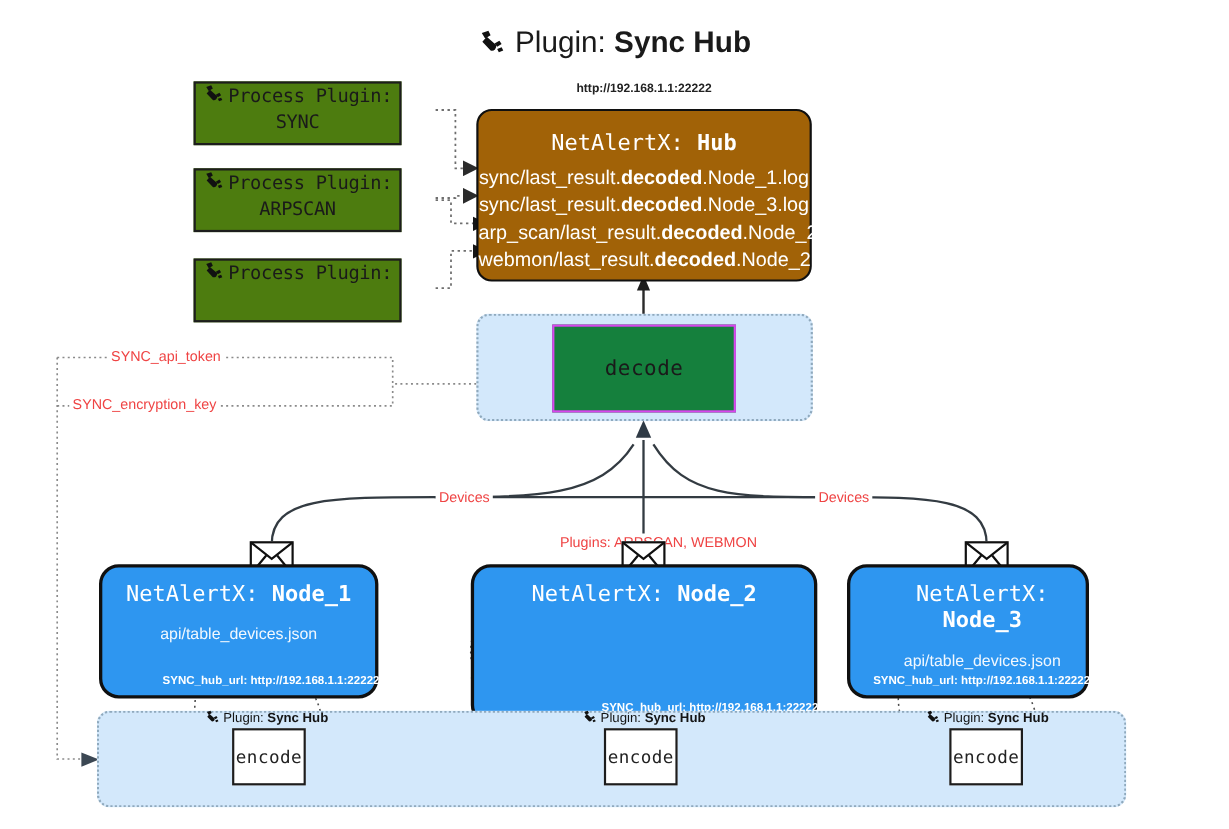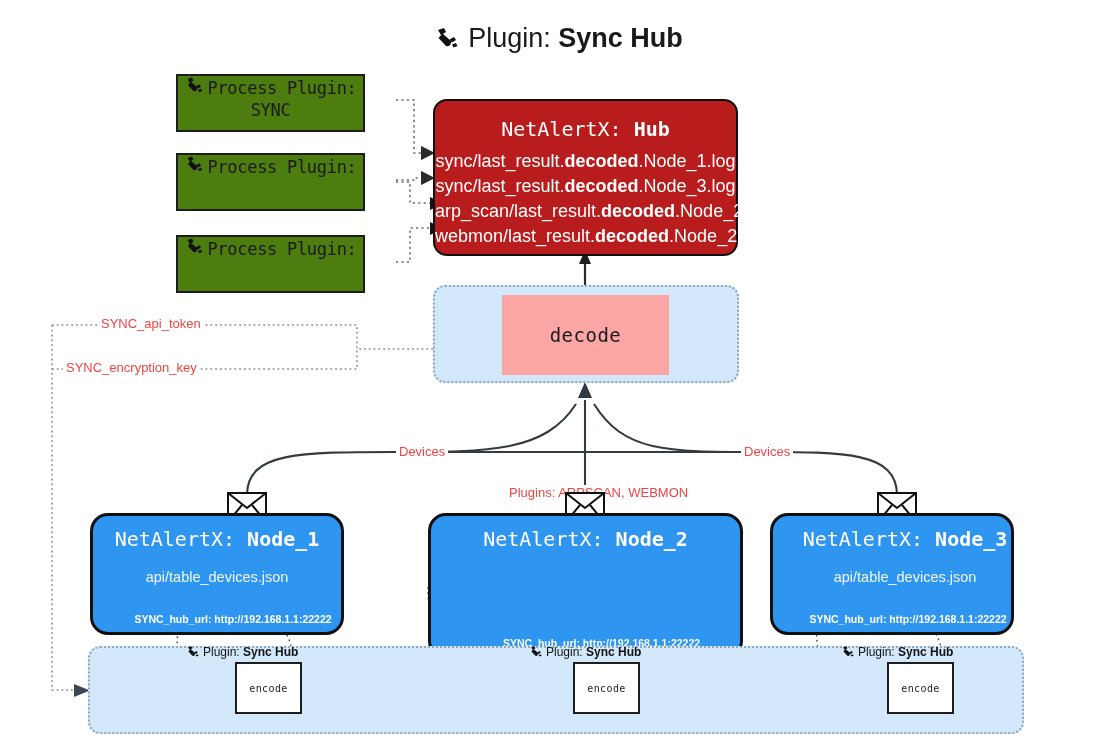--- a/index.html
+++ b/index.html
@@ -22,64 +22,64 @@
            border:2px solid #1d1d1d;box-sizing:border-box;
            display:flex;align-items:flex-start;justify-content:center;}
   .procbox .inner{text-align:center;font-size:17px;line-height:22px;
                   letter-spacing:-.3px;white-space:nowrap;}
   .procbox .row1{display:flex;align-items:center;justify-content:flex-start;}
   .procbox .row2{text-align:center;}
   .procbox .plug{display:inline-block;margin-right:1px;vertical-align:-2px;}
 
   
   #hub{position:absolute;left:433px;top:99px;width:305px;height:157px;
-       background:#b91c1c;border:2px solid #101010;border-radius:14px;box-sizing:border-box;
+       background:#a16207;border:2px solid #101010;border-radius:14px;box-sizing:border-box;
        color:#ffffff;}
   #hub .hubtitle{text-align:center;font-size:20px;line-height:24px;margin-top:16px;
                  letter-spacing:0px;}
   #hub .hubtitle .b{font-weight:700;}
   #hub .loglist{margin-top:8px;}
   #hub .logline{font-size:18px;line-height:25px;text-align:center;white-space:nowrap;}
   #hub .logline .b{font-weight:700;}
   #huburl{position:absolute;left:433px;top:75px;width:305px;text-align:center;
           font-size:11px;font-weight:700;color:#222;}
 
   
   #decodewrap{position:absolute;left:433px;top:285px;width:306px;height:98px;
               background:#d3e8fb;border:2px dotted #8fa9bd;border-radius:12px;box-sizing:border-box;}
-  #decodebox{position:absolute;left:502px;top:295px;width:167px;height:80px;background:#fca5a5;
-             border:2px solid #fca5a5;box-sizing:border-box;
+  #decodebox{position:absolute;left:502px;top:295px;width:167px;height:80px;background:#15803d;
+             border:2px solid #d946ef;box-sizing:border-box;
              display:flex;align-items:center;justify-content:center;
              font-size:19px;letter-spacing:.5px;}
 
   
   .node{position:absolute;border:3px solid #101010;border-radius:18px;box-sizing:border-box;
         background:#2e96f0;color:#fff;}
   .node .ntitle{text-align:center;font-size:20px;line-height:24px;margin-top:11px;}
   .node .ntitle .b{font-weight:700;}
   .node .nline{font-size:14.5px;line-height:24px;text-align:center;white-space:nowrap;color:#f2f8fe;}
-  .node .nfoot{position:absolute;left:16px;bottom:7px;width:100%;text-align:center;
+  .node .nfoot{position:absolute;left:4px;bottom:7px;width:100%;text-align:right;
                font-size:10.5px;font-weight:700;color:#ffffff;white-space:nowrap;}
   #node1{left:90px;top:513px;width:254px;height:122px;}
   #node2{left:428px;top:513px;width:315px;height:146px;}
-  #node3{left:770px;top:513px;width:244px;height:122px;padding-left:26px;}
+  #node3{left:770px;top:513px;width:220px;height:122px;padding-left:26px;}
   #node1 .body,#node3 .body{margin-top:14px;}
   #node2 .body{margin-top:4px;}
 
   
   .env{position:absolute;width:40px;height:31px;background:#fff;border:2px solid #101010;
        box-sizing:border-box;}
   .env svg{position:absolute;left:-2px;top:-2px;}
 
   
   #band{position:absolute;left:88px;top:646px;width:936px;height:88px;
         background:#d3e8fb;border:2px dotted #8fa9bd;border-radius:12px;box-sizing:border-box;}
   .encbox{position:absolute;width:67px;height:52px;background:#fff;border:2px solid #1d1d1d;
           box-sizing:border-box;display:flex;align-items:center;justify-content:center;
-          font-size:10px;letter-spacing:.4px;color:#222;margin-left:24px;}
+          font-size:16px;letter-spacing:.4px;color:#222;}
   .enclbl{position:absolute;font-size:12px;white-space:nowrap;color:#141414;}
   .enclbl .b{font-weight:700;}
   .enclbl .plug{display:inline-block;vertical-align:-2px;margin-right:2px;}
 
   
   .elabel{position:absolute;font-size:13px;color:#ef4444;white-space:nowrap;background:#fff;
           padding:0 3px;}
 </style>
 </head>
 <body>
@@ -195,20 +195,21 @@
               <g fill="#111">
             <path d="M4 4 L10 2 L12 6 L7 9 Z"></path>
                 <path d="M8.5 7.5 L17 15 a4 4 0 0 1 -5 5 L4.5 12 Z"></path>
             <path d="M15.5 13.5 L20 11 L22 14 L18 16.5 Z"></path>
                 <path d="M18 18.5 L22 17 L23.5 20 L19.5 21.5 Z"></path>
           </g>
             </svg>
         </span>
           <span>Process Plugin:</span>
       </div>
+      <div class="row2">ARPSCAN</div>
     </div>
   </div>
 
   <div class="procbox mono" style="left:176px;top:235px;">
     <div class="inner">
       <div class="row1">
         <span class="plug">
           <svg width="22" height="18" viewBox="0 0 28 24">
               <g fill="#111">
             <path d="M4 4 L10 2 L12 6 L7 9 Z"></path>
@@ -216,20 +217,21 @@
             <path d="M15.5 13.5 L20 11 L22 14 L18 16.5 Z"></path>
                 <path d="M18 18.5 L22 17 L23.5 20 L19.5 21.5 Z"></path>
           </g>
             </svg>
         </span>
           <span>Process Plugin:</span>
       </div>
     </div>
   </div>
 
+  <div id="huburl">http://192.168.1.1:22222</div>
   <div id="hub">
     <div class="hubtitle mono">
       <span>NetAlertX:</span>
       <span class="b">Hub</span>
     </div>
     <div class="loglist">
       <div class="logline">
         <span>sync/last_result.</span><span class="b">decoded</span><span>.Node_1.log</span>
       </div>
       <div class="logline">

